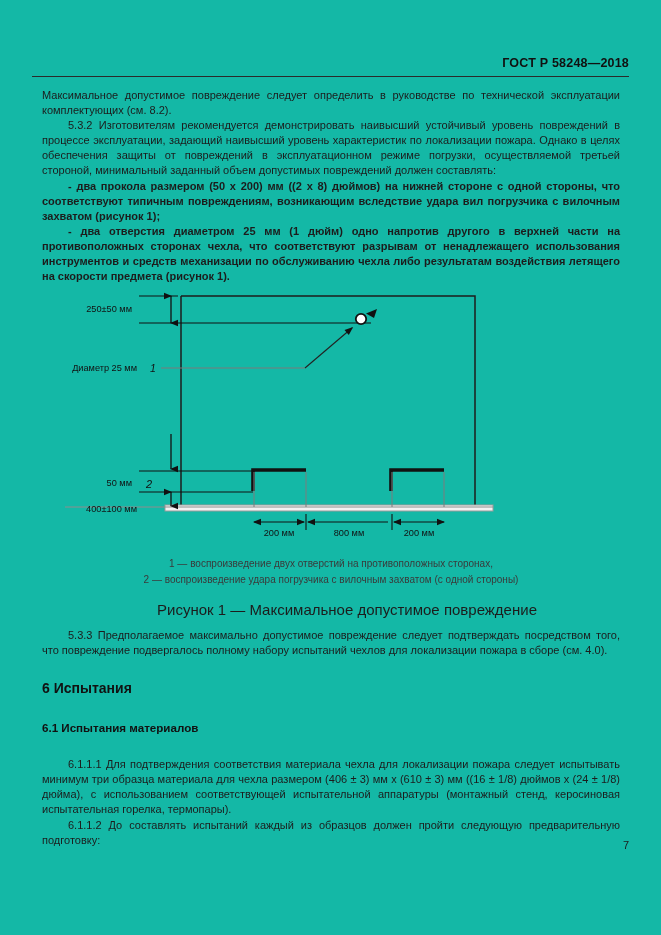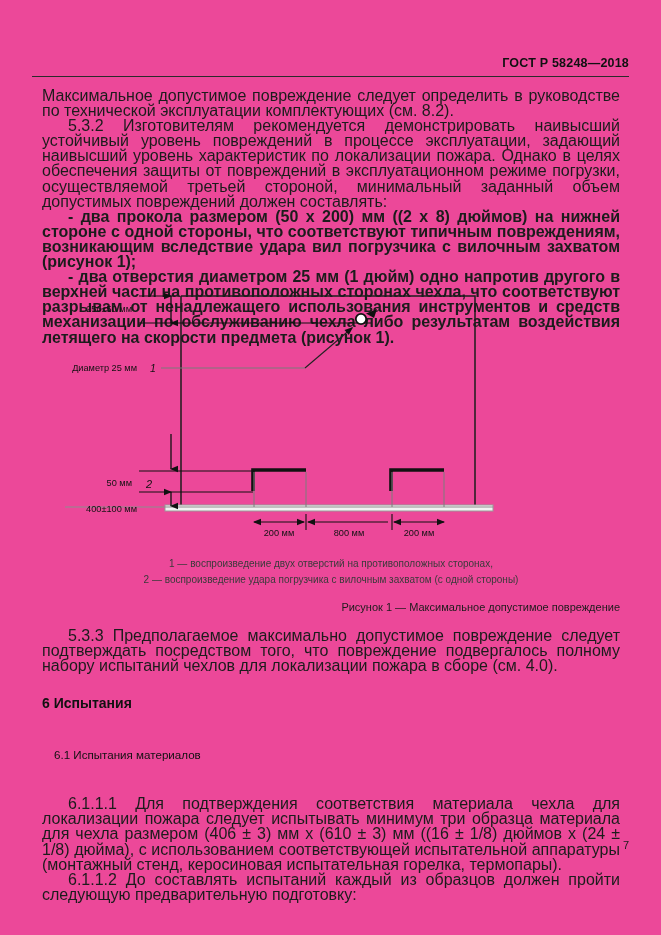--- a/index.html
+++ b/index.html
@@ -11,21 +11,21 @@
     width: 661px;
     height: 935px;
     position: relative;
     font-family: "Liberation Sans", sans-serif;
     color: #1a1a1a;
     overflow: hidden;
   }
   .page {
     position: absolute;
     inset: 0;
-    background: #ec4899;
+    background: #14b8a6;
   }
 
   
   .header {
     position: absolute;
     top: 56px;
     right: 32px;
     font-size: 12.5px;
     font-weight: bold;
     letter-spacing: 0.2px;
@@ -42,40 +42,40 @@
 
   
   .content {
     position: absolute;
     top: 88px;
     left: 42px;
     width: 578px;
   }
   p.txt {
     margin: 0;
-    font-size: 16px;
+    font-size: 11px;
     line-height: 15.1px;
     text-align: justify;
     text-justify: inter-word;
     color: #1c1c1c;
     hyphens: manual;
   }
   p.indent { text-indent: 26px; }
   p.bullet { text-indent: 26px; font-weight: bold; }
 
   h2.sec {
     margin: 0;
     font-size: 14px;
     font-weight: bold;
     color: #111;
   }
   h3.sec {
-    margin: 12px;
+    margin: 0;
     font-size: 11.6px;
-    font-weight: normal;
+    font-weight: bold;
     color: #111;
   }
 
   
   .figure {
     position: absolute;
     top: 286px;
     left: 42px;
     width: 578px;
     height: 330px;
@@ -86,24 +86,24 @@
     position: absolute;
     left: 0;
     width: 578px;
     text-align: center;
     font-size: 10px;
     color: #3a3a3a;
     line-height: 12px;
   }
   .fig-title {
     position: absolute;
-    left: 0;
-    width: 578px;
-    text-align: right;
-    font-size: 11px;
+    left: 16px;
+    width: 578px;
+    text-align: center;
+    font-size: 15px;
     color: #1c1c1c;
   }
 
   
   .page-number {
     position: absolute;
     right: 32px;
     bottom: 84px;
     font-size: 11px;
     color: #1c1c1c;

